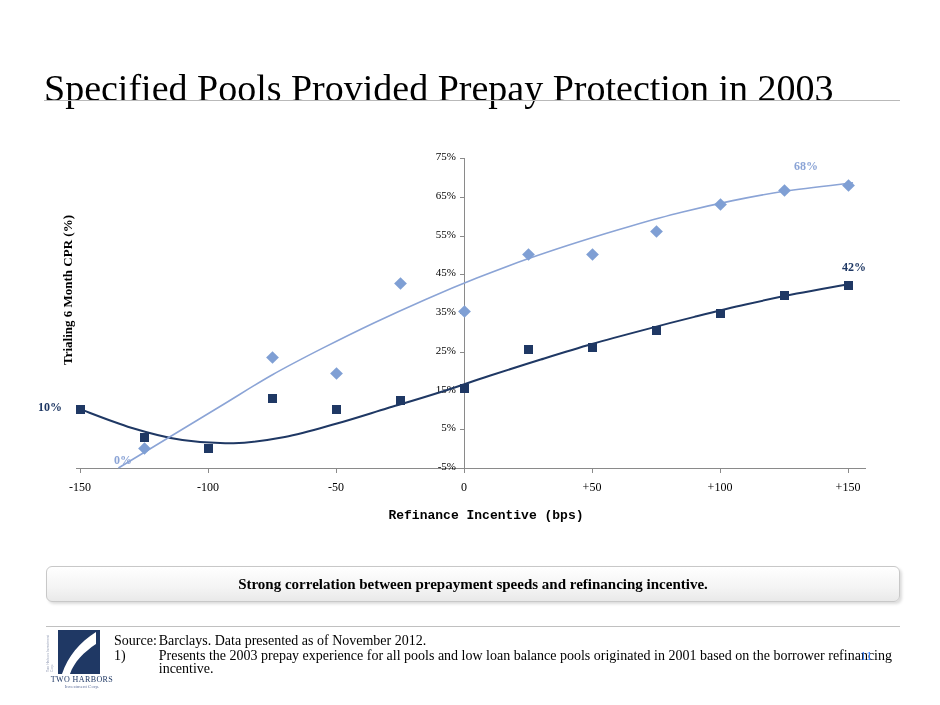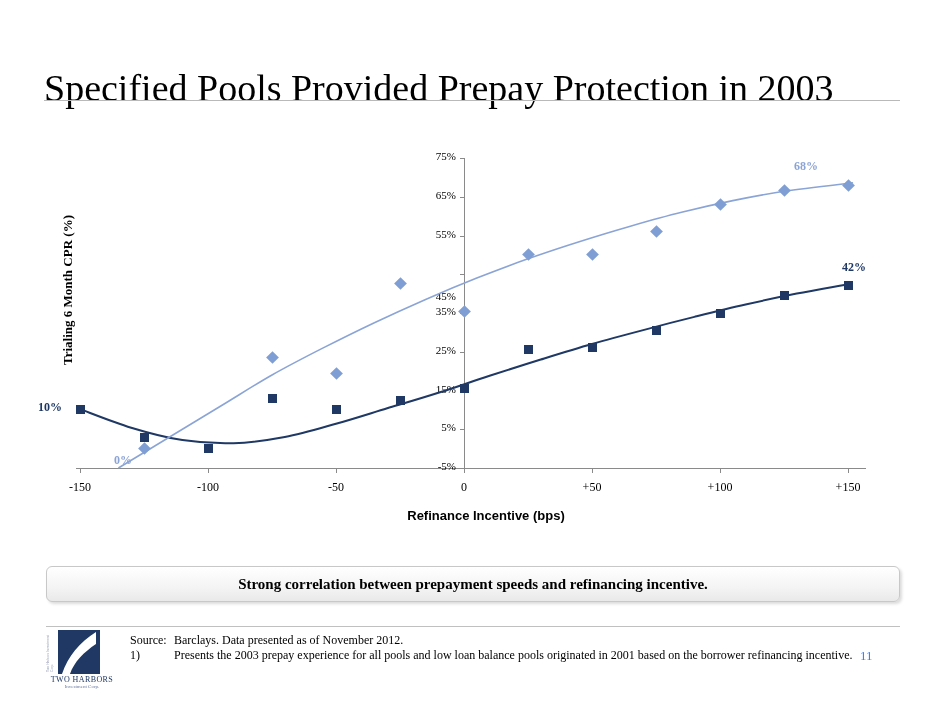--- a/index.html
+++ b/index.html
@@ -133,21 +133,21 @@
     font-family: "Liberation Serif", serif;
   }
   .xlabel {
     position: absolute;
     left: 230px;
     top: 358px;
     width: 420px;
     text-align: center;
     font-size: 13px;
     font-weight: bold;
-    font-family: Liberation Sans, sans-serif;
+    font-family: Liberation Mono, monospace;
   }
   .annot {
     position: absolute;
     font-size: 12px;
     font-weight: bold;
     font-family: "Liberation Serif", serif;
   }
   .annot-dark { color: #1f3864; }
   .annot-light { color: #8ba4d6; }
   
@@ -207,23 +207,23 @@
   .footer-rule {
     position: absolute;
     left: 46px;
     top: 626px;
     width: 854px;
     height: 1px;
     background: #c0c0c0;
   }
   .src-table {
     position: absolute;
-    left: 128px;
+    left: 112px;
     top: 632px;
-    font-size: 12px;
+    font-size: 14px;
     font-family: "Liberation Serif", serif;
     color: #000;
     line-height: 13px;
   }
   .src-table td { vertical-align: top; padding: 0; }
   .src-label { width: 42px; }
   .src-num { width: 42px; }
   .page-num {
     position: absolute;
     left: 860px;
@@ -311,21 +311,21 @@
     <div class="xlabel">Refinance Incentive (bps)</div>
     <div class="axis-y"></div>
     <div class="axis-x"></div>
     <div id="chart-layer">
         <div class="ytick-label" style="left: 372px; top: 0px;">75%</div>
         <div class="ytick-mark" style="top: 8px;"></div>
         <div class="ytick-label" style="left: 372px; top: 38.75px;">65%</div>
         <div class="ytick-mark" style="top: 46.75px;"></div>
         <div class="ytick-label" style="left: 372px; top: 77.5px;">55%</div>
         <div class="ytick-mark" style="top: 85.5px;"></div>
-        <div class="ytick-label" style="left: 372px; top: 116.25px; margin-top: 24px;">45%</div>
+        <div class="ytick-label" style="left: 372px; top: 116.25px;">45%</div>
         <div class="ytick-mark" style="top: 124.25px;"></div>
         <div class="ytick-label" style="left: 372px; top: 155px;">35%</div>
         <div class="ytick-mark" style="top: 163px;"></div>
         <div class="ytick-label" style="left: 372px; top: 193.75px;">25%</div>
         <div class="ytick-mark" style="top: 201.75px;"></div>
         <div class="ytick-label" style="left: 372px; top: 232.5px;">15%</div>
         <div class="ytick-mark" style="top: 240.5px;"></div>
         <div class="ytick-label" style="left: 372px; top: 271.25px;">5%</div>
         <div class="ytick-mark" style="top: 279.25px;"></div>
         <div class="ytick-label" style="left: 372px; top: 310px;">-5%</div>

